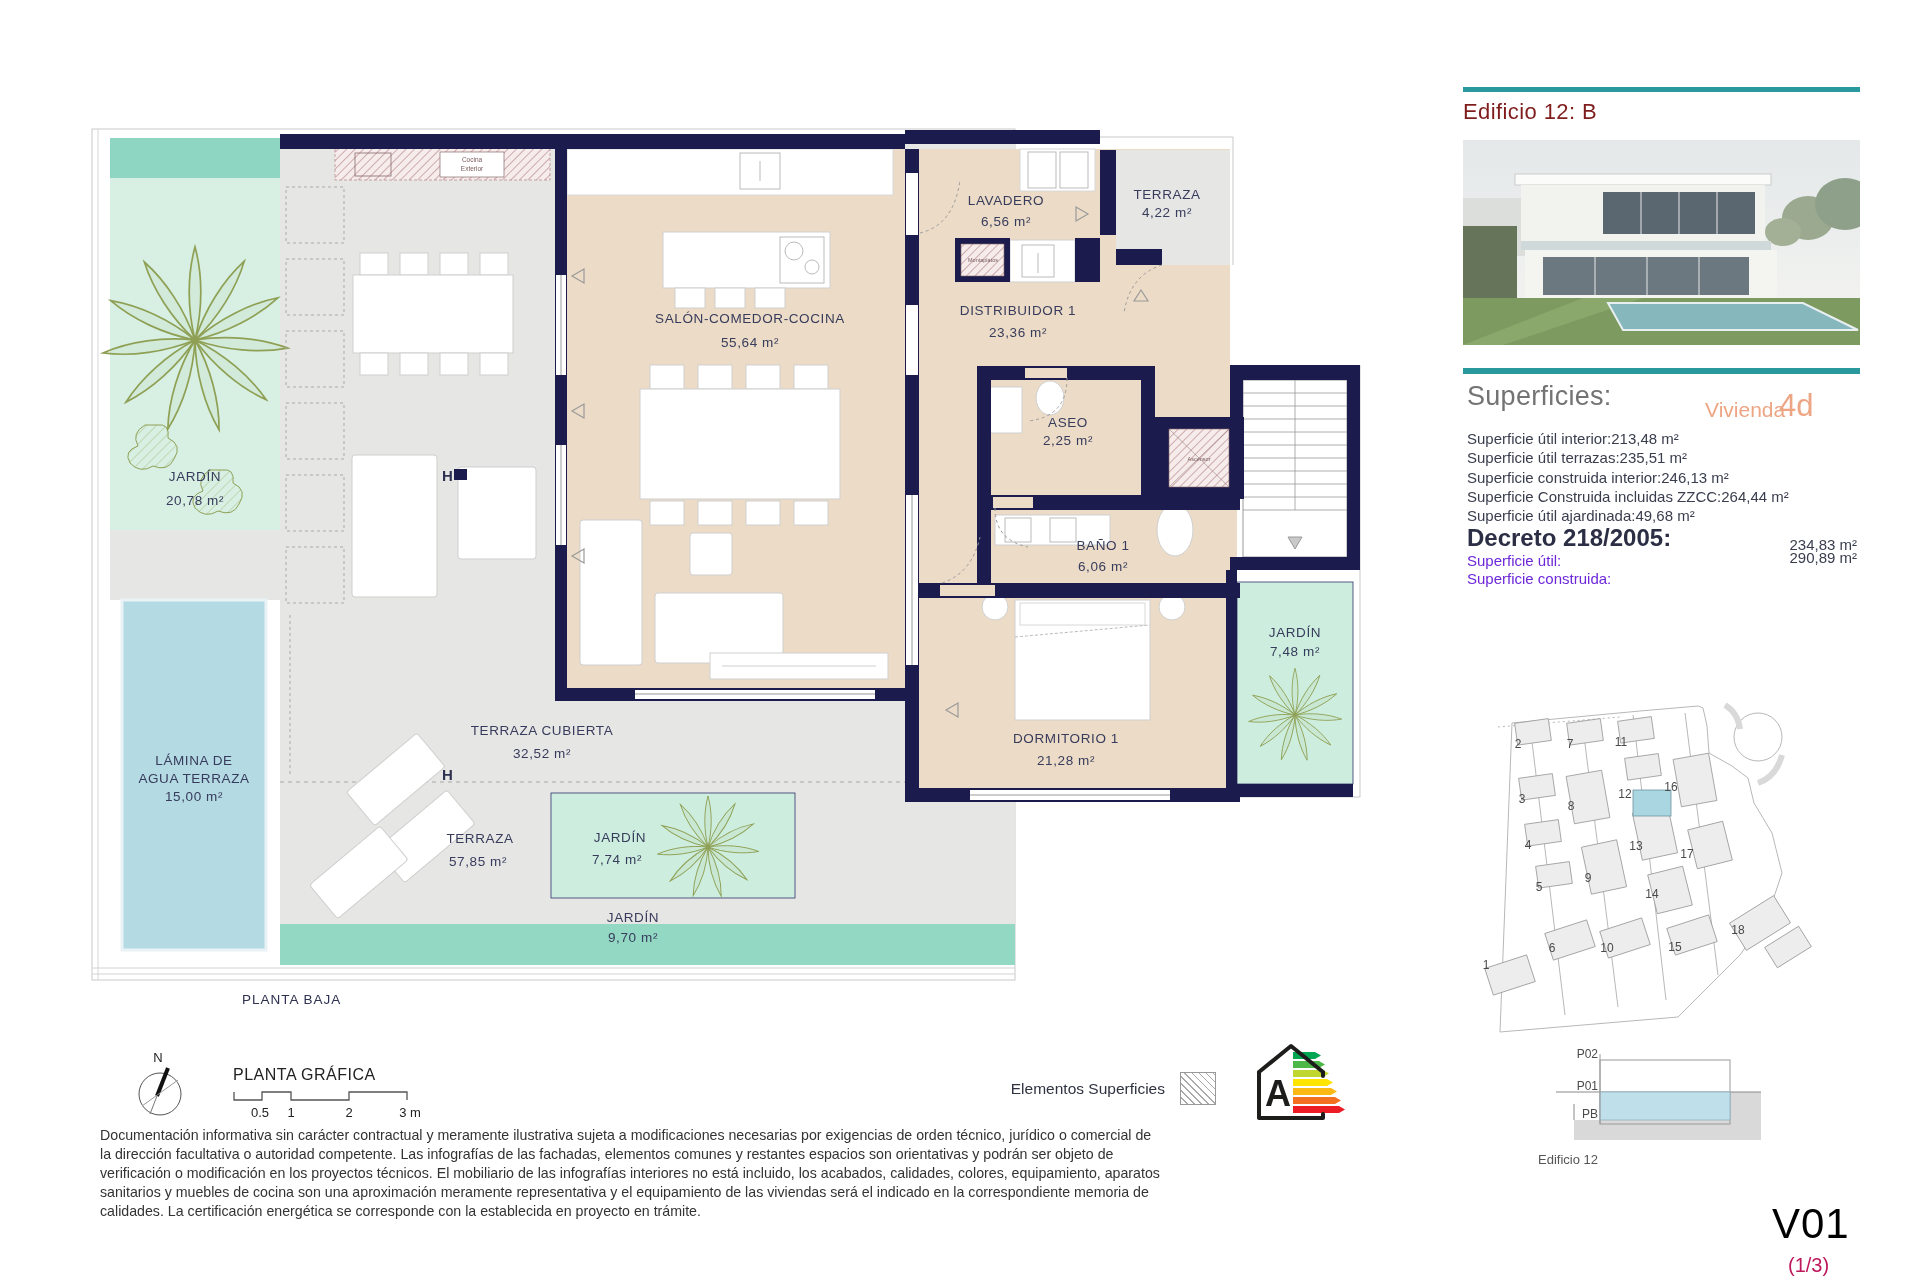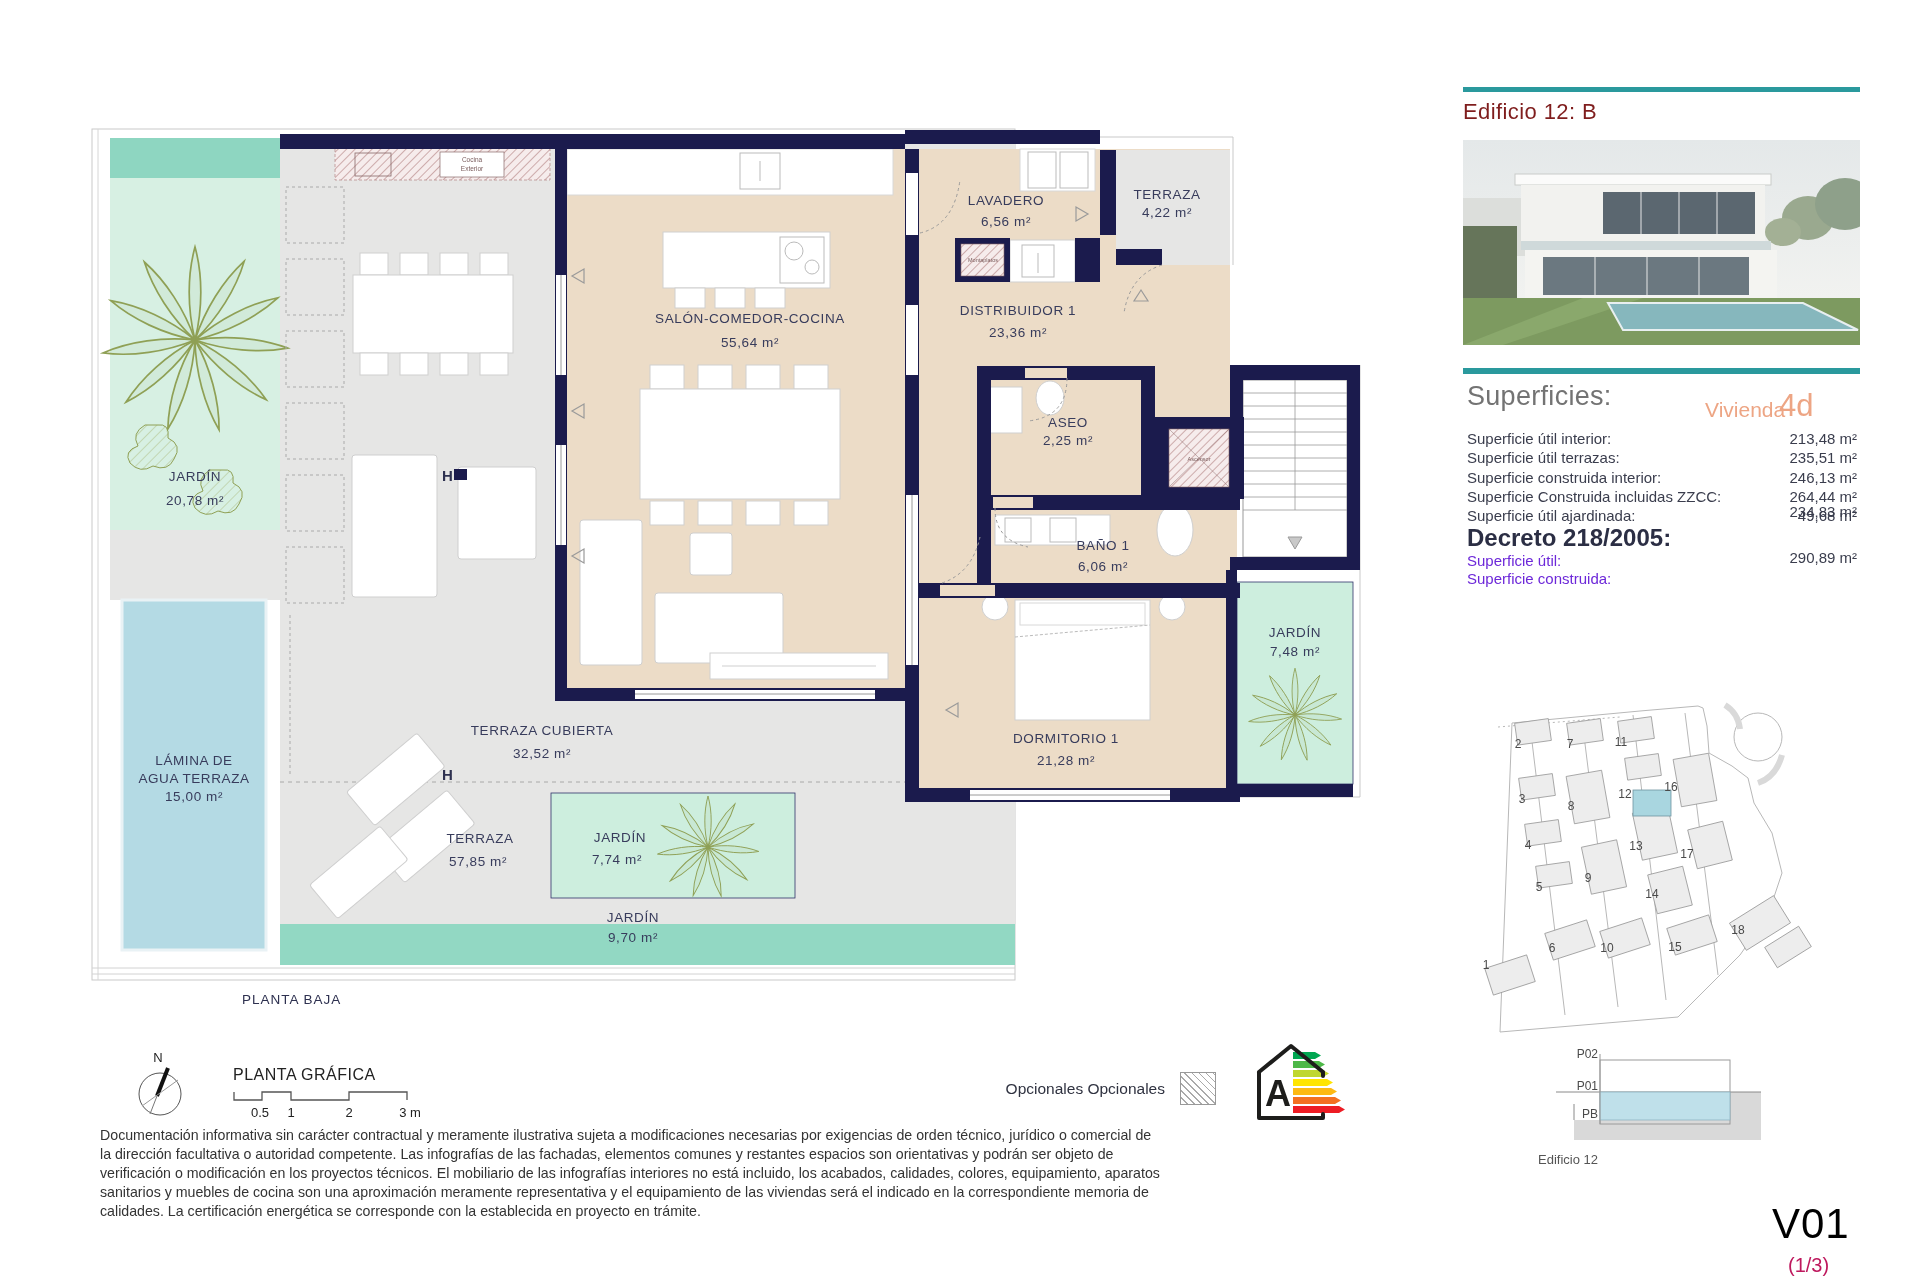--- a/index.html
+++ b/index.html
@@ -2,21 +2,21 @@
 <html><head>
 <meta charset="utf-8">
 <style>
   html,body{margin:0;padding:0;background:#fff;}
   .page{position:relative;width:1920px;height:1280px;background:#fff;overflow:hidden;
         font-family:"Liberation Sans",sans-serif;color:#33365a;}
   .abs{position:absolute;}
   svg text{font-family:"Liberation Sans",sans-serif;}
   .plan-label{fill:#383c5c;font-size:13.5px;letter-spacing:.6px;text-anchor:middle;}
   .plan-label-s{fill:#7a5c5c;text-anchor:middle;}
-  .srow{display:flex;justify-content:space-between;height:19.3px;font-size:15px;color:#3a3d4d;}
+  .srow{display:flex;height:19.3px;font-size:15px;color:#3a3d4d;}
   .disc{position:absolute;left:100px;width:1065px;font-size:14.2px;line-height:1.33;color:#333;}
   .swatch{position:absolute;left:1180px;top:1072px;width:34px;height:31px;border:1px solid #999;
           background:repeating-linear-gradient(45deg,#fff 0 4px,#aaa 4px 5px);}
   .eo-label{position:absolute;left:995px;top:1080px;width:170px;text-align:right;font-size:15.5px;color:#2f3240;}
   .h-title{position:absolute;left:1463px;top:99px;font-size:22px;letter-spacing:.4px;color:#7f1d1d;font-weight:500;}
   .rule{position:absolute;left:1463px;width:397px;background:#2a999d;}
   .sup-title{position:absolute;left:1467px;top:381px;font-size:27px;font-weight:400;color:#737373;letter-spacing:.3px;}
   .viv-word{position:absolute;left:1705px;top:398px;font-size:21px;color:#eda584;}
   .viv-code{position:absolute;left:1779px;top:388px;font-size:31px;color:#eda584;text-align:center;}
   .dec-title{position:absolute;left:1467px;top:524px;font-size:24px;font-weight:600;color:#2b2e44;}
@@ -319,21 +319,21 @@
   <svg class="abs" style="left:230px;top:1088px" width="210" height="32" viewBox="0 0 210 32">
     <path d="M4,4 V12 H32 V4 H61 V12 H119 V4 H177 V12" fill="none" stroke="#555" stroke-width="1.3"></path>
     <g font-size="13" fill="#222" text-anchor="middle">
       <text x="30" y="29">0.5</text>
       <text x="61" y="29">1</text>
       <text x="119" y="29">2</text>
       <text x="180" y="29">3 m</text>
     </g>
   </svg>
 
-  <span class="eo-label">Opcionales Opcionales</span>
+  <span class="eo-label">Elementos Superficies</span>
   <div class="swatch"></div>
 
   <svg class="abs" style="left:1253px;top:1040px" width="110" height="84" viewBox="0 0 110 84">
     <g>
       <polygon points="40,12 62,12 68,15.5 62,19 40,19" fill="#00a651"></polygon>
       <polygon points="40,21 66,21 72,24.5 66,28 40,28" fill="#4db848"></polygon>
       <polygon points="40,30 70,30 76,33.5 70,37 40,37" fill="#bfd730"></polygon>
       <polygon points="40,39 74,39 80,42.5 74,46 40,46" fill="#ffe500"></polygon>
       <polygon points="40,48 78,48 84,51.5 78,55 40,55" fill="#fdb913"></polygon>
       <polygon points="40,57 82,57 88,60.5 82,64 40,64" fill="#f37021"></polygon>
@@ -400,21 +400,21 @@
       <span>Superficie Construida incluidas ZZCC:</span>
         <span>264,44 m²</span>
       </div>
     <div class="srow">
       <span>Superficie útil ajardinada:</span>
         <span>49,68 m²</span>
       </div>
   </div>
 
   <div class="dec-title">Decreto 218/2005:</div>
-  <span class="dval" style="top:503px">234,83 m²</span>
+  <span class="dval" style="top:536px">234,83 m²</span>
   <span class="dlab" style="top:552px">Superficie útil:</span>
   <span class="dval" style="top:549px">290,89 m²</span>
   <span class="dlab" style="top:570px">Superficie construida:</span>
 
   <svg class="abs" style="left:1470px;top:685px" width="415" height="355" viewBox="0 0 415 355">
     <g stroke="#b8b8b8" fill="none" stroke-width="1">
       <path d="M42,38 L170,26 L228,21 L233,23 L237,41 L239,68 L262,81 L278,93 L284,118 L302,148 L312,188 L298,230 L270,270 L238,302 L208,332 L30,347 Z"></path>
       <circle cx="288" cy="52" r="24"></circle>
       <path d="M255,20 Q268,28 270,44" stroke-width="6" stroke="#d9d9d9"></path>
       <path d="M312,70 Q306,92 288,98" stroke-width="6" stroke="#d9d9d9"></path>

